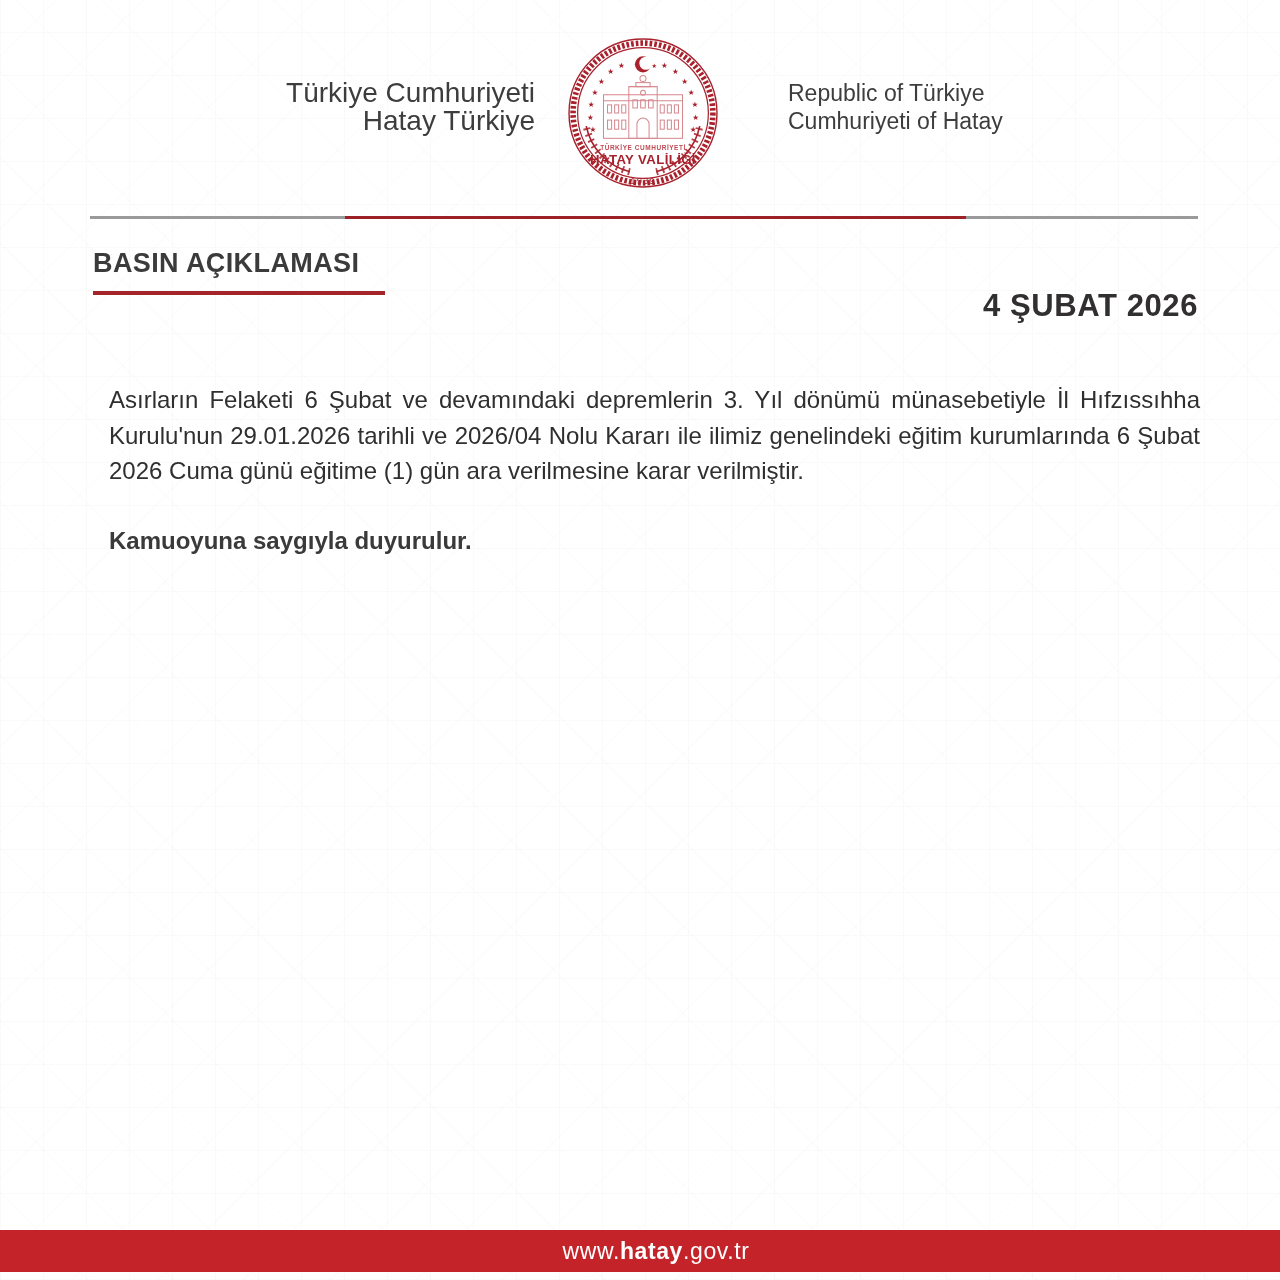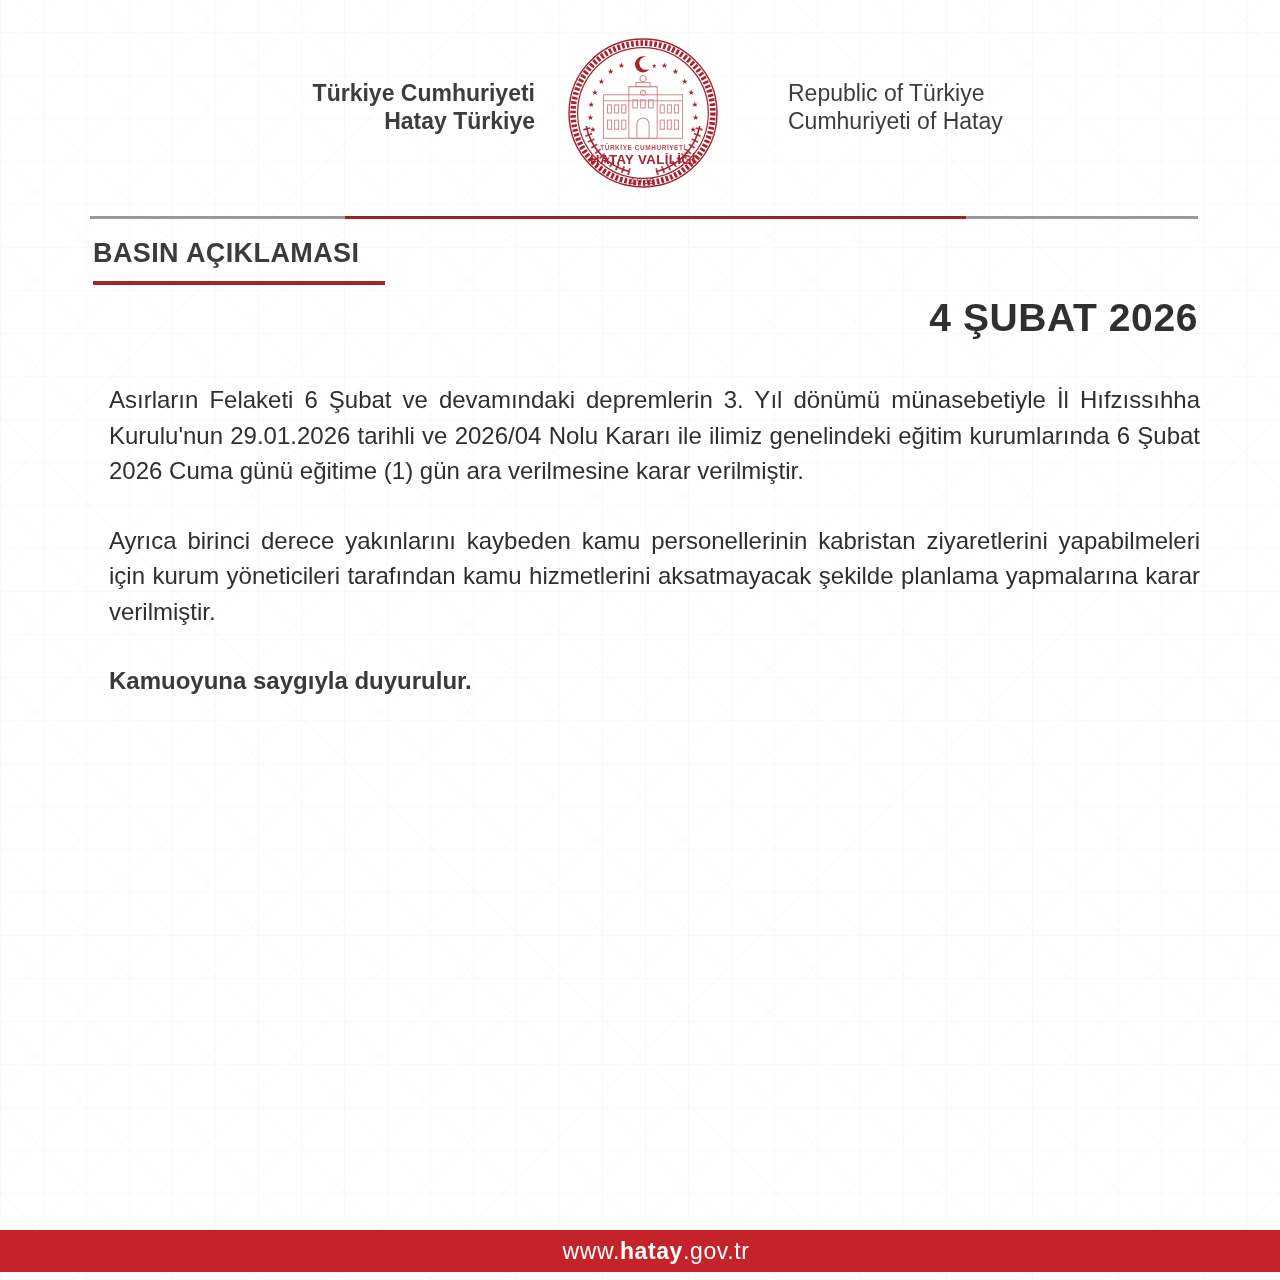--- a/index.html
+++ b/index.html
@@ -18,21 +18,21 @@
       repeating-linear-gradient(0deg, rgba(120,120,120,0.035) 0 1px, transparent 1px 43px),
       repeating-linear-gradient(90deg, rgba(120,120,120,0.035) 0 1px, transparent 1px 43px),
       repeating-linear-gradient(45deg, rgba(150,150,150,0.018) 0 2px, transparent 2px 61px),
       repeating-linear-gradient(-45deg, rgba(150,150,150,0.018) 0 2px, transparent 2px 61px);
   }
 
   
   .header-left{
     position:absolute; top:79px; right:745px;
     text-align:right; color:#3d3d3d;
-    font-size:23px; line-height:28px; font-weight:700;
+    font-size:28px; line-height:28px; font-weight:400;
     white-space:nowrap;
   }
   .header-right{
     position:absolute; top:79px; left:748px;
     text-align:left; color:#3d3d3d;
     font-size:23px; line-height:28px; font-weight:400;
     white-space:nowrap;
     margin-left:40px;
   }
   .emblem{
@@ -62,30 +62,30 @@
     position:absolute; top:216px; left:90px;
     width:1108px; height:3px;
     background:linear-gradient(to right,
       #9a9a9a 0px, #9a9a9a 255px,
       #9c2127 255px, #9c2127 876px,
       #9a9a9a 876px, #9a9a9a 100%);
   }
 
   
   .press-heading{
-    position:absolute; top:238px; left:93px;
+    position:absolute; top:248px; left:93px;
     color:#3b3b3b; font-size:27px; font-weight:700;
     letter-spacing:0.4px;
   }
   .press-heading .underline{
     margin-top:12px; width:292px; height:4px; background:#a3242a;
   }
   .press-date{
-    position:absolute; top:296px; right:82px;
-    color:#322f30; font-size:39px; font-weight:700;
+    position:absolute; top:288px; right:82px;
+    color:#322f30; font-size:31px; font-weight:700;
     letter-spacing:0.6px;
   }
 
   
   .body-text{
     position:absolute; top:382px; left:92px; right:80px;
     color:#2f2f2f; font-size:24px; line-height:35.5px;margin-left:17px;
   }
   .body-text p{
     margin:0 0 34px 0;
@@ -197,21 +197,20 @@
 
   <div class="press-heading">
     <span>BASIN AÇIKLAMASI</span>
     <div class="underline"></div>
   </div>
 
   <div class="press-date">4 ŞUBAT 2026</div>
 
   <div class="body-text">
     <p>Asırların Felaketi 6 Şubat ve devamındaki depremlerin 3. Yıl dönümü münasebetiyle İl Hıfzıssıhha Kurulu'nun 29.01.2026 tarihli ve 2026/04 Nolu Kararı ile ilimiz genelindeki eğitim kurumlarında 6 Şubat 2026 Cuma günü eğitime (1) gün ara verilmesine karar verilmiştir.</p>
-    <p>Ayrıca birinci derece yakınlarını kaybeden kamu personellerinin kabristan ziyaretlerini yapabilmeleri için kurum yöneticileri tarafından kamu hizmetlerini aksatmayacak şekilde planlama yapmalarına karar verilmiştir.</p>
     <p class="closing">Kamuoyuna saygıyla duyurulur.</p>
   </div>
 
   <div class="footer-bar">
     <span><span>www.</span><span class="bold">hatay</span><span>.gov.tr</span></span>
   </div>
 
 </div>
 
 </body></html>

